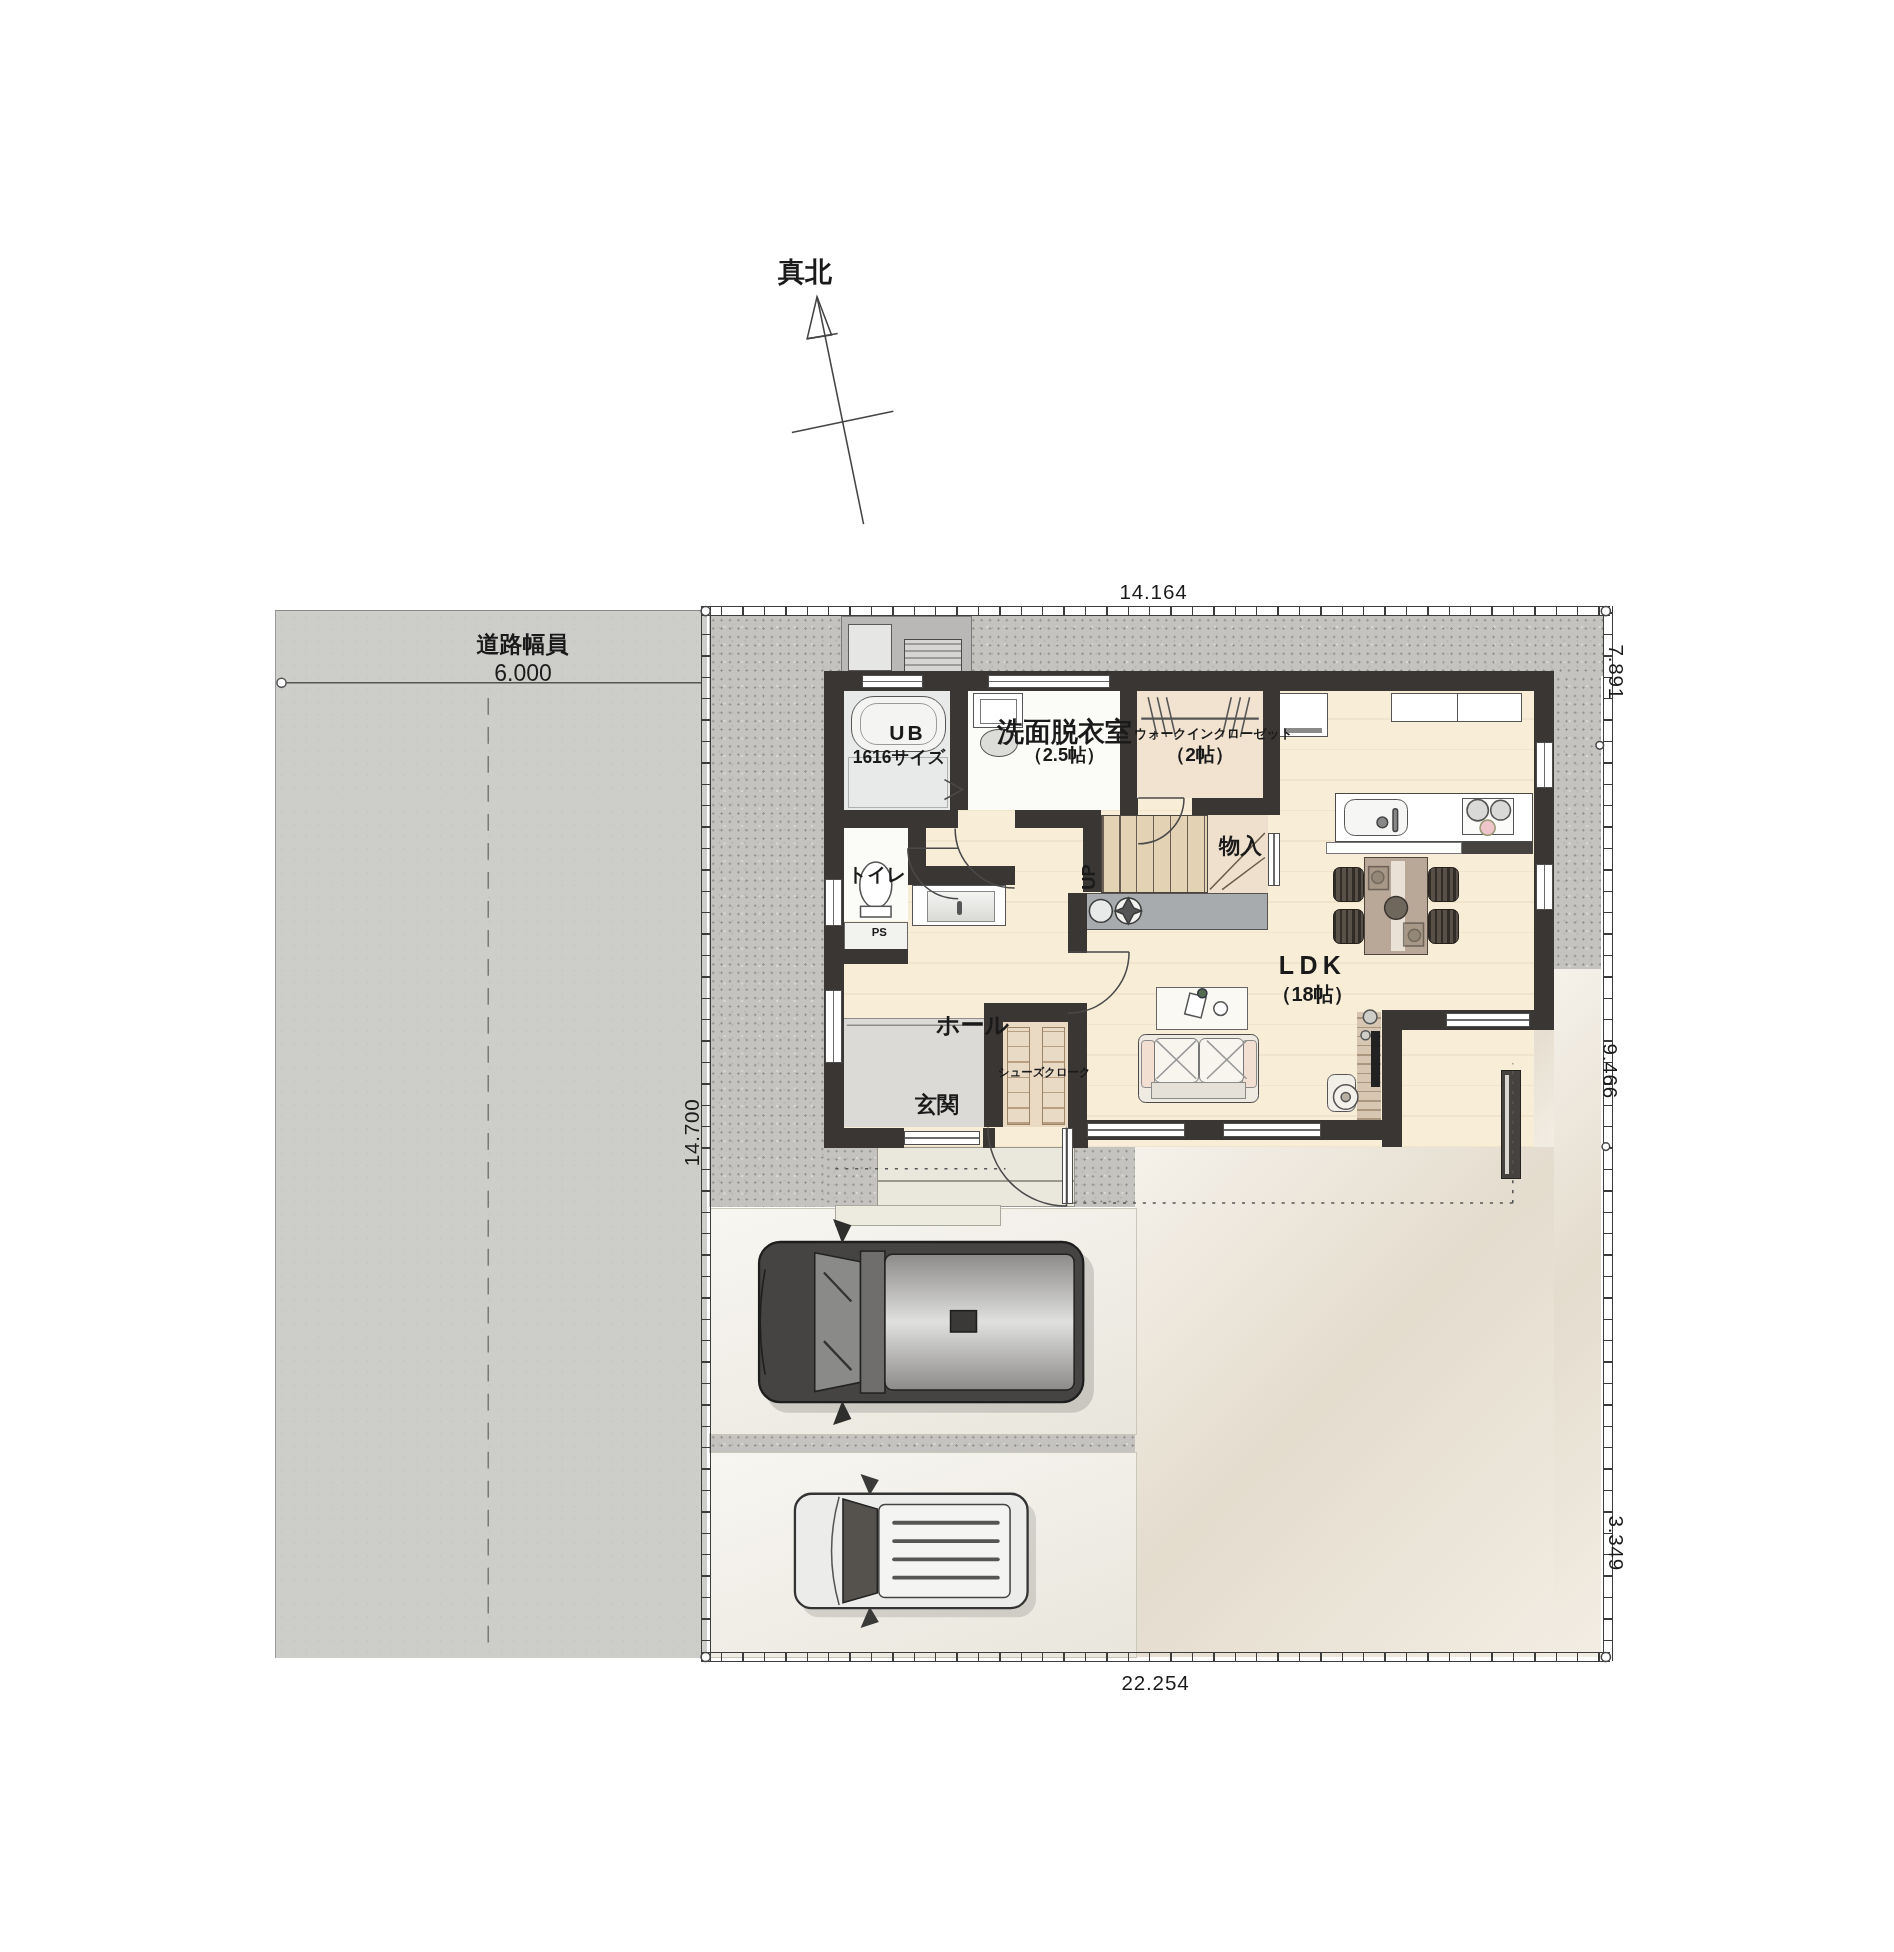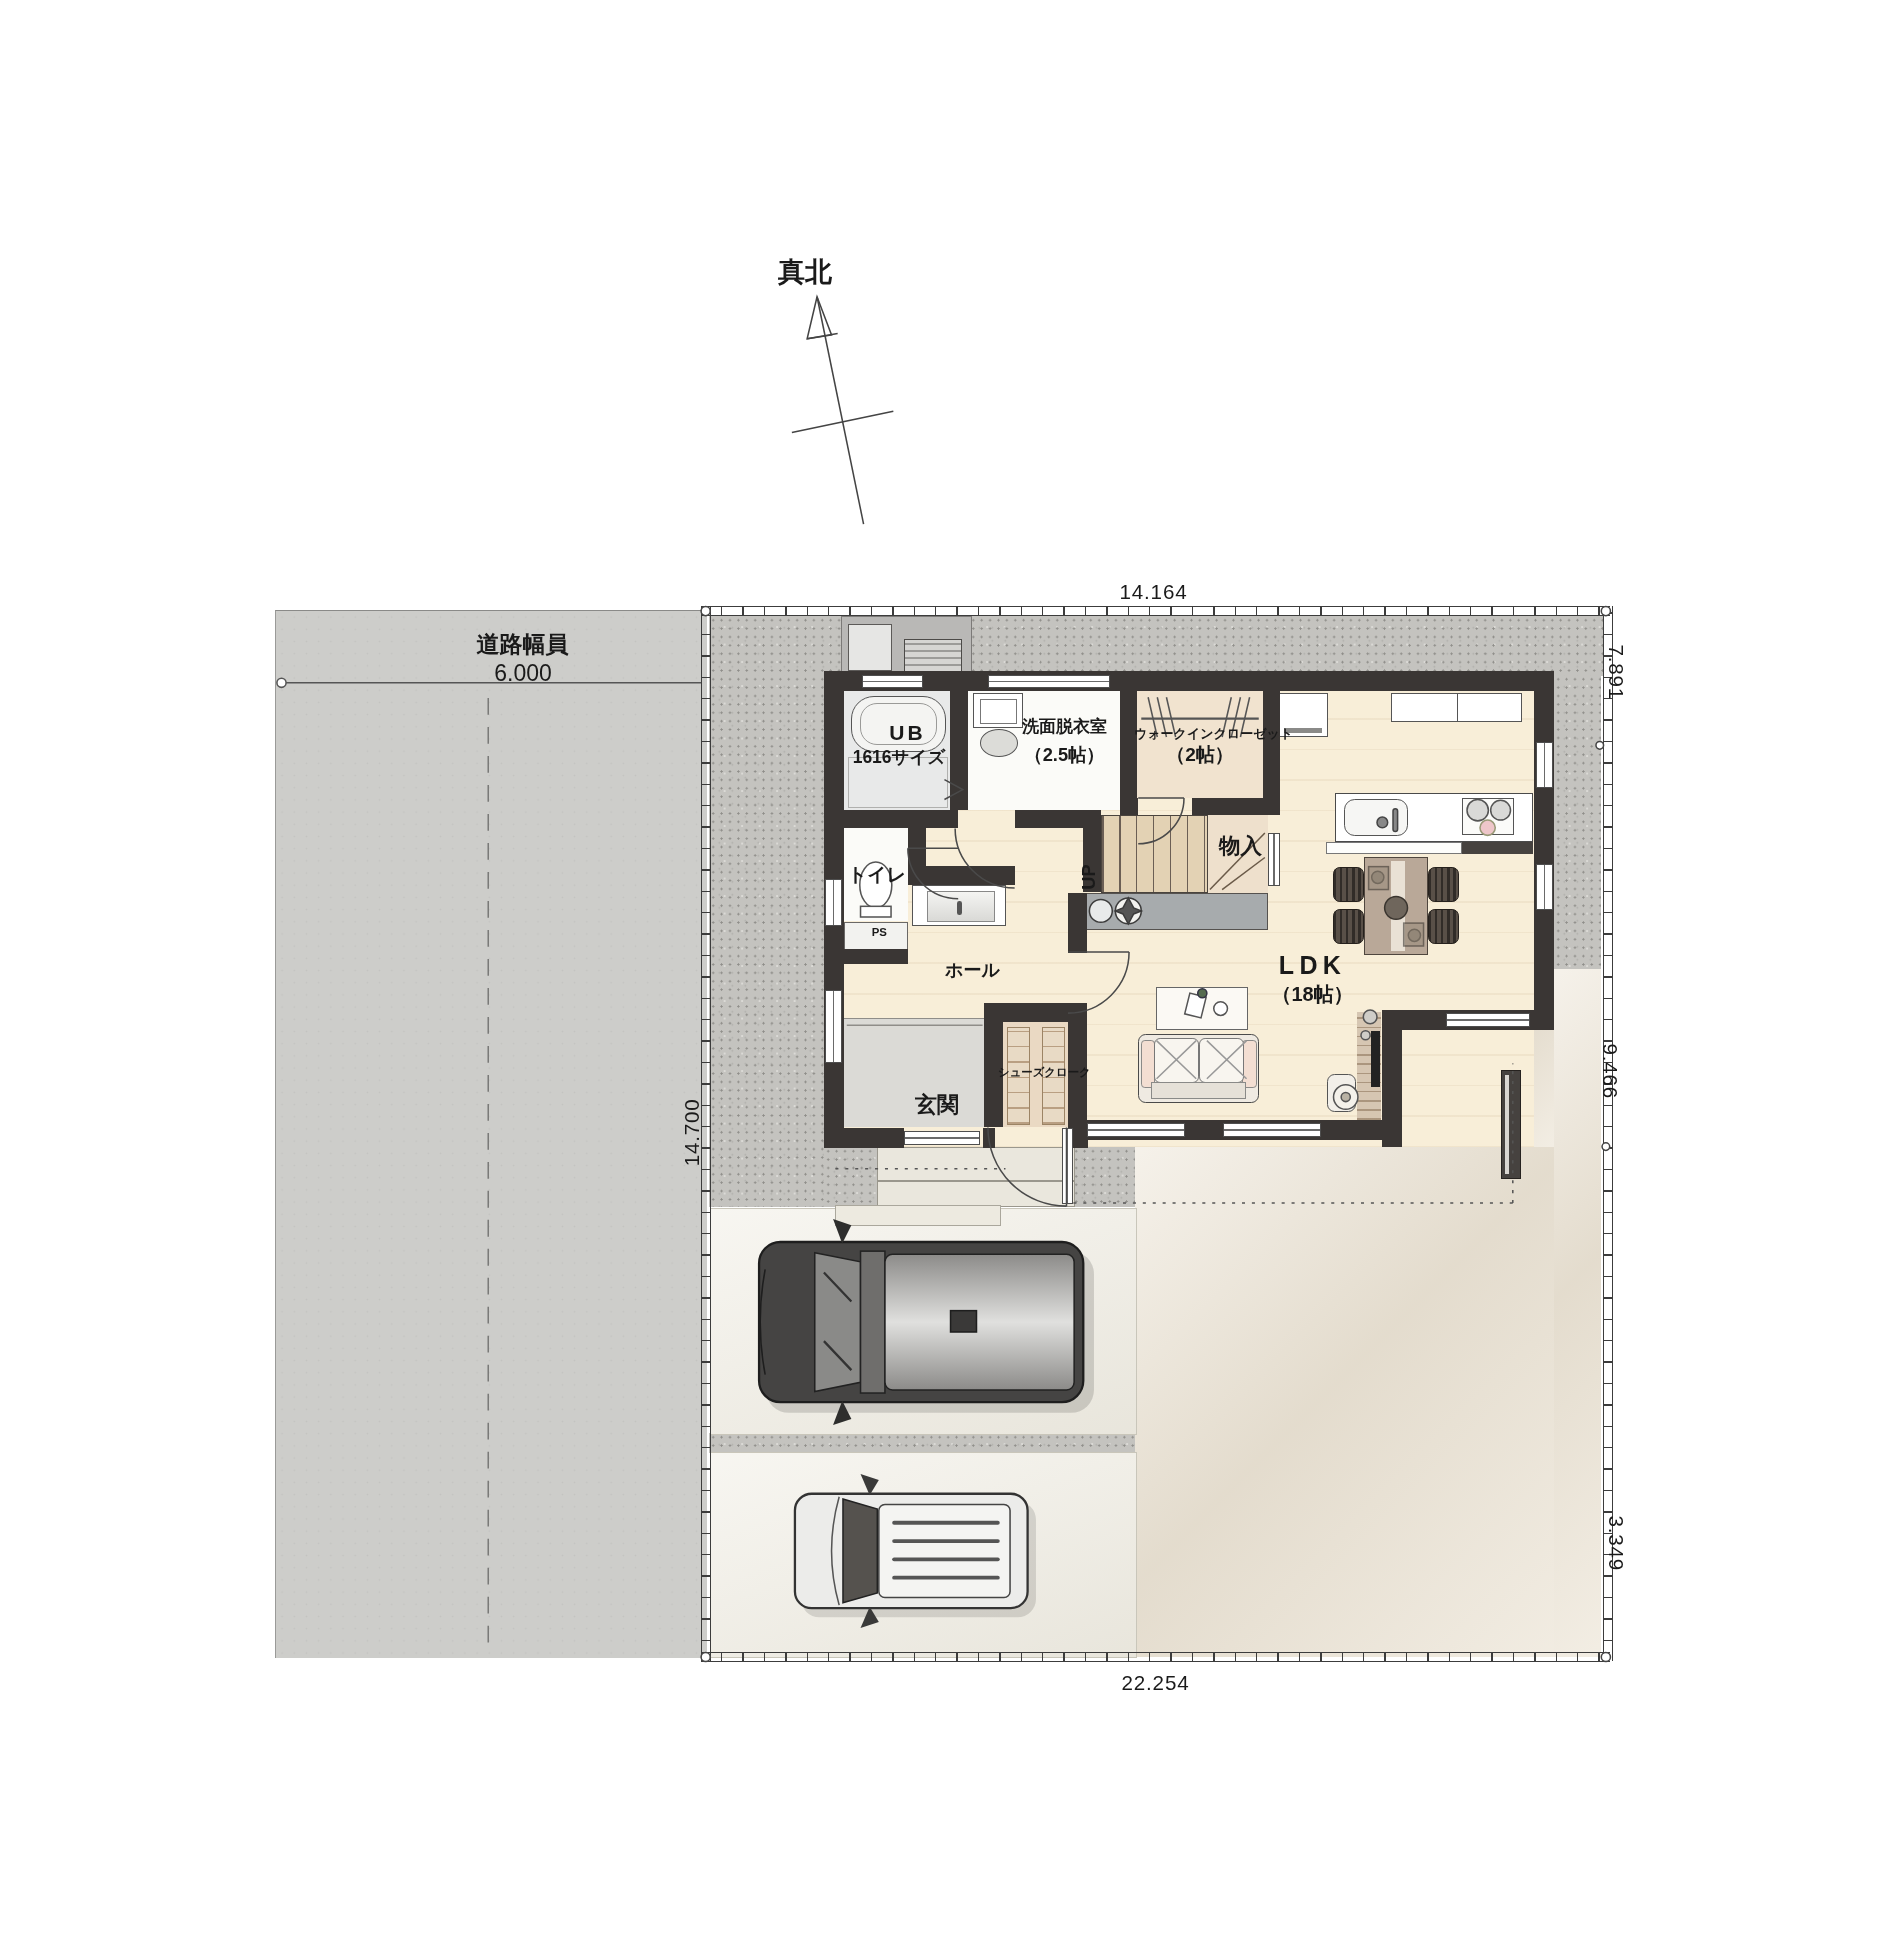--- a/index.html
+++ b/index.html
@@ -328,27 +328,27 @@
 
   <div class="lbl dim" style="left:1085px;top:581px;width:137px;">14.164</div>
   <div class="lbl dim" style="left:1087px;top:1672px;width:137px;">22.254</div>
   <div class="lbl dim rot-l" style="left:645px;top:1121px;width:95px;">14.700</div>
   <div class="lbl dim rot-r" style="left:1568px;top:661px;width:95px;">7.891</div>
   <div class="lbl dim rot-r" style="left:1562px;top:1060px;width:95px;">9.466</div>
   <div class="lbl dim rot-r" style="left:1568px;top:1532px;width:95px;">3.349</div>
 
   <div class="lbl rm" style="left:877px;top:721px;width:61px;font-size:21px;letter-spacing:3.1px;">UB</div>
   <div class="lbl rm" style="left:842px;top:748px;width:114px;font-size:17.5px;">1616サイズ</div>
-  <div class="lbl rm" style="left:988px;top:718px;width:153px;font-size:17px;">洗面脱衣室</div>
+  <div class="lbl rm" style="left:988px;top:718px;width:153px;font-size:27px;">洗面脱衣室</div>
   <div class="lbl rm" style="left:1011px;top:745px;width:107px;font-size:18.3px;">（2.5帖）</div>
   <div class="lbl rm" style="left:1134px;top:727px;width:133px;font-size:13px;">ウォークインクローゼット</div>
   <div class="lbl rm" style="left:1156px;top:745px;width:88px;font-size:19px;">（2帖）</div>
   <div class="lbl rm" style="left:832px;top:865px;width:90px;font-size:19px;">トイレ</div>
   <div class="lbl rm" style="left:864px;top:926px;width:30.5px;font-size:11.4px;">PS</div>
-  <div class="lbl rm" style="left:919px;top:961px;width:107px;font-size:18px;">ホール</div>
+  <div class="lbl rm" style="left:919px;top:1014px;width:107px;font-size:24px;font-family:Liberation Mono, monospace;">ホール</div>
   <div class="lbl rm" style="left:899px;top:1093px;width:76px;font-size:22px;">玄関</div>
   <div class="lbl rm" style="left:998px;top:1066px;width:76px;font-size:11.4px;">シューズクローク</div>
   <div class="lbl rm" style="left:1210px;top:835px;width:61px;font-size:21.4px;">物入</div>
   <div class="lbl rm rot-l" style="left:1066px;top:867px;width:46px;font-size:18.3px;">UP</div>
   <div class="lbl rm" style="left:1263px;top:952px;width:99px;font-size:25px;letter-spacing:5.3px;">LDK</div>
   <div class="lbl rm" style="left:1261px;top:983px;width:103px;font-size:20px;">（18帖）</div>
 
 </div>
 
 

